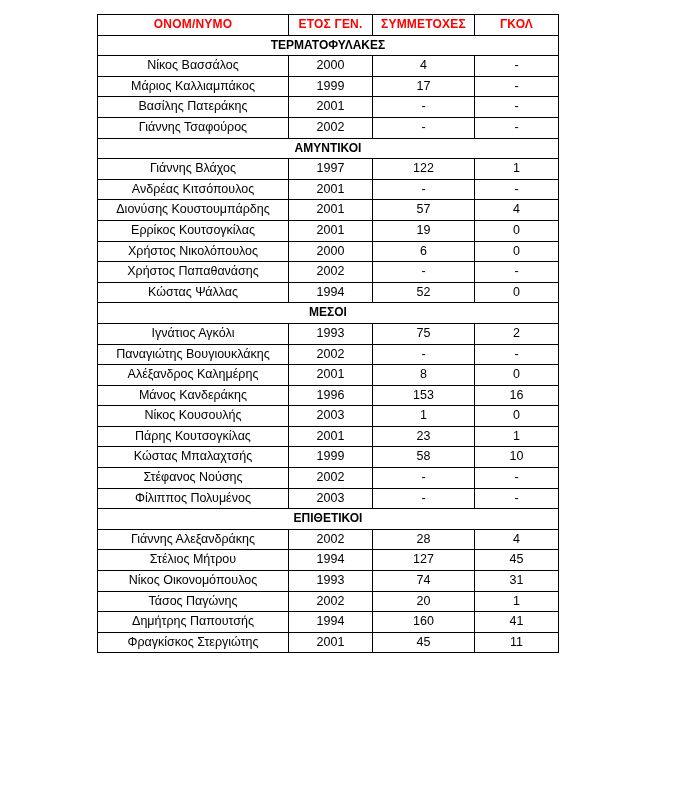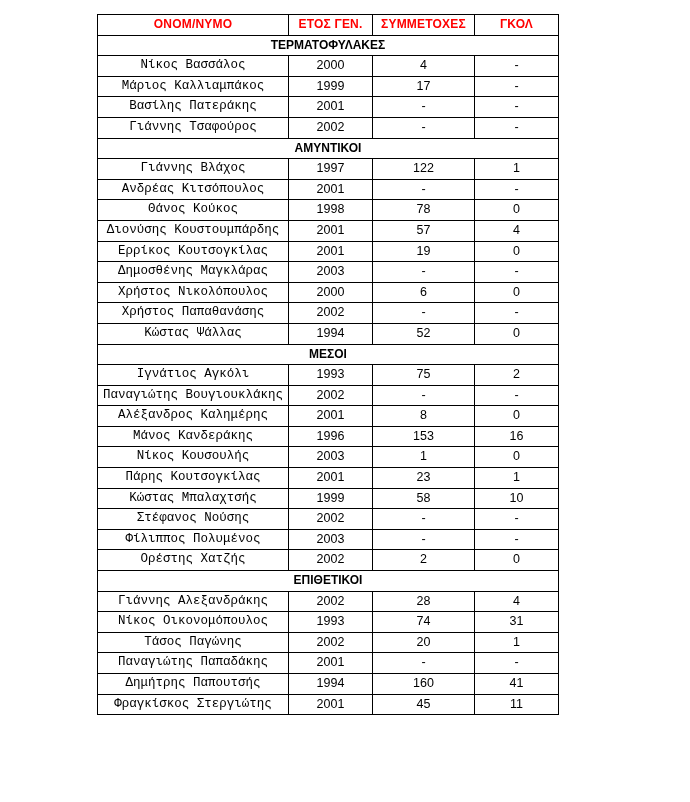--- a/index.html
+++ b/index.html
@@ -48,21 +48,20 @@
     font-size: 12px;
     letter-spacing: 0.2px;
   }
   tr.section td {
     font-weight: bold;
     font-size: 12px;
     color: #000000;
   }
   td.name {
     text-align: center;
-    font-family: Liberation Mono, monospace;
   }
   td.year, td.apps, td.goals {
     text-align: center;
   }
 </style>
 </head>
 <body>
 
 <div class="sheet">
   <table class="roster">
@@ -117,42 +116,30 @@
           <td class="apps">122</td>
           <td class="goals">1</td>
         </tr>
         <tr>
           <td class="name">Ανδρέας Κιτσόπουλος</td>
           <td class="year">2001</td>
           <td class="apps">-</td>
           <td class="goals">-</td>
         </tr>
         <tr>
-          <td class="name">Θάνος Κούκος</td>
-          <td class="year">1998</td>
-          <td class="apps">78</td>
-          <td class="goals">0</td>
-        </tr>
-        <tr>
           <td class="name">Διονύσης Κουστουμπάρδης</td>
           <td class="year">2001</td>
           <td class="apps">57</td>
           <td class="goals">4</td>
         </tr>
         <tr>
           <td class="name">Ερρίκος Κουτσογκίλας</td>
           <td class="year">2001</td>
           <td class="apps">19</td>
           <td class="goals">0</td>
-        </tr>
-        <tr>
-          <td class="name">Δημοσθένης Μαγκλάρας</td>
-          <td class="year">2003</td>
-          <td class="apps">-</td>
-          <td class="goals">-</td>
         </tr>
         <tr>
           <td class="name">Χρήστος Νικολόπουλος</td>
           <td class="year">2000</td>
           <td class="apps">6</td>
           <td class="goals">0</td>
         </tr>
         <tr>
           <td class="name">Χρήστος Παπαθανάσης</td>
           <td class="year">2002</td>
@@ -215,52 +202,46 @@
           <td class="year">2002</td>
           <td class="apps">-</td>
           <td class="goals">-</td>
         </tr>
         <tr>
           <td class="name">Φίλιππος Πολυμένος</td>
           <td class="year">2003</td>
           <td class="apps">-</td>
           <td class="goals">-</td>
         </tr>
-        <tr>
-          <td class="name">Ορέστης Χατζής</td>
-          <td class="year">2002</td>
-          <td class="apps">2</td>
-          <td class="goals">0</td>
-        </tr>
         <tr class="section">
           <td colspan="4">ΕΠΙΘΕΤΙΚΟΙ</td>
         </tr>
         <tr>
           <td class="name">Γιάννης Αλεξανδράκης</td>
           <td class="year">2002</td>
           <td class="apps">28</td>
           <td class="goals">4</td>
+        </tr>
+        <tr>
+          <td class="name">Στέλιος Μήτρου</td>
+          <td class="year">1994</td>
+          <td class="apps">127</td>
+          <td class="goals">45</td>
         </tr>
         <tr>
           <td class="name">Νίκος Οικονομόπουλος</td>
           <td class="year">1993</td>
           <td class="apps">74</td>
           <td class="goals">31</td>
         </tr>
         <tr>
           <td class="name">Τάσος Παγώνης</td>
           <td class="year">2002</td>
           <td class="apps">20</td>
           <td class="goals">1</td>
-        </tr>
-        <tr>
-          <td class="name">Παναγιώτης Παπαδάκης</td>
-          <td class="year">2001</td>
-          <td class="apps">-</td>
-          <td class="goals">-</td>
         </tr>
         <tr>
           <td class="name">Δημήτρης Παπουτσής</td>
           <td class="year">1994</td>
           <td class="apps">160</td>
           <td class="goals">41</td>
         </tr>
         <tr>
           <td class="name">Φραγκίσκος Στεργιώτης</td>
           <td class="year">2001</td>

